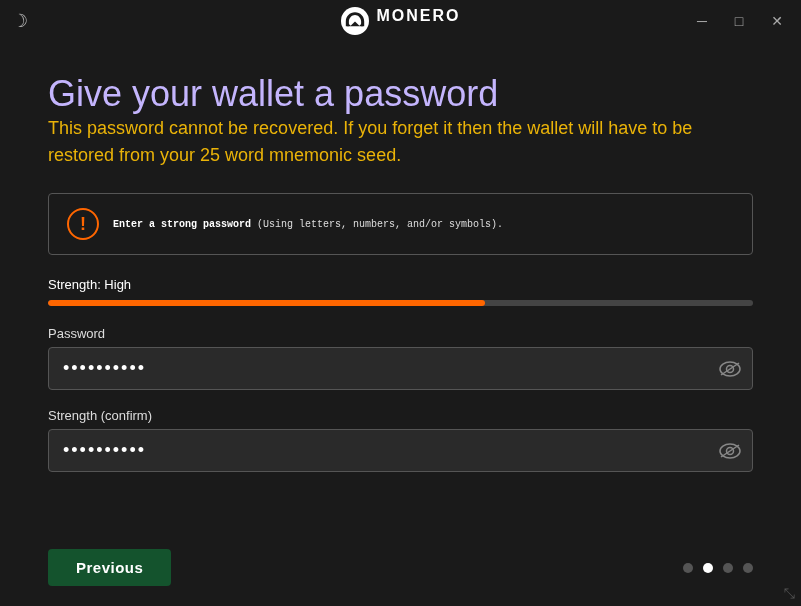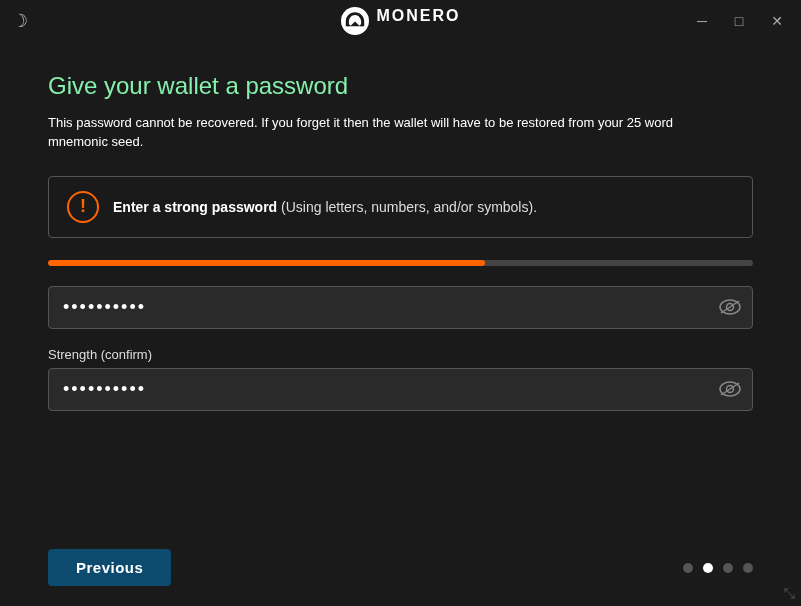--- a/index.html
+++ b/index.html
@@ -76,30 +76,30 @@
 
     
     .main-content {
       flex: 1;
       padding: 30px 48px 20px 48px;
       display: flex;
       flex-direction: column;
     }
 
     .page-title {
-      font-size: 24px;
+      font-size: 36px;
       font-weight: 300;
-      color: #86efac;
-      margin-bottom: 12px;
+      color: #c4b5fd;
+      margin-bottom: 0;
       line-height: 1.2;
     }
 
     .page-subtitle {
-      font-size: 13px;
-      color: #ffffff;
+      font-size: 18px;
+      color: #eab308;
       margin-bottom: 24px;
       line-height: 1.5;
       max-width: 680px;
     }
 
     
     .warning-box {
       border: 1px solid #555555;
       border-radius: 4px;
       padding: 14px 18px;
@@ -118,22 +118,23 @@
       display: flex;
       align-items: center;
       justify-content: center;
       color: #ff6600;
       font-size: 18px;
       font-weight: bold;
       flex-shrink: 0;
     }
 
     .warning-text {
-      font-size: 14px;
+      font-size: 10px;
       color: #dddddd;
+      font-family: Liberation Mono, monospace;
     }
 
     .warning-text strong {
       color: #ffffff;
       font-weight: bold;
     }
 
     
     .strength-label {
       font-size: 13px;
@@ -196,21 +197,21 @@
     
     .bottom-nav {
       display: flex;
       align-items: center;
       justify-content: space-between;
       padding: 12px 48px 20px 48px;
       flex-shrink: 0;
     }
 
     .nav-btn {
-      background: #0c4a6e;
+      background: #14532d;
       color: #ffffff;
       border: none;
       border-radius: 4px;
       padding: 10px 28px;
       font-size: 15px;
       font-weight: bold;
       cursor: pointer;
       letter-spacing: 0.5px;
     }
 
@@ -269,24 +270,26 @@
   <h1 class="page-title">Give your wallet a password</h1>
   <p class="page-subtitle">This password cannot be recovered. If you forget it then the wallet will have to be restored from your 25 word mnemonic seed.</p>
 
   <div class="warning-box">
     <div class="warning-icon">!</div>
     <span class="warning-text">
       <strong>Enter a strong password</strong><span> (Using letters, numbers, and/or symbols).</span>
     </span>
   </div>
 
+  <div class="strength-label">Strength: High</div>
   <div class="strength-bar-container">
     <div class="strength-bar-fill" style="width: 62%"></div>
   </div>
 
+  <div class="field-label">Password</div>
   <div class="input-wrapper">
     <input type="password" class="password-input" value="••••••••••" style="">
     <button class="eye-btn">
       <svg width="22" height="16" viewBox="0 0 22 16" fill="none" xmlns="http://www.w3.org/2000/svg">
         <ellipse cx="11" cy="8" rx="10" ry="7" stroke="#888888" stroke-width="1.5" fill="none"></ellipse>
         <circle cx="11" cy="8" r="3.5" stroke="#888888" stroke-width="1.5" fill="none"></circle>
         <line x1="2" y1="14" x2="20" y2="2" stroke="#888888" stroke-width="1.5"></line>
       </svg>
     </button>
   </div>

